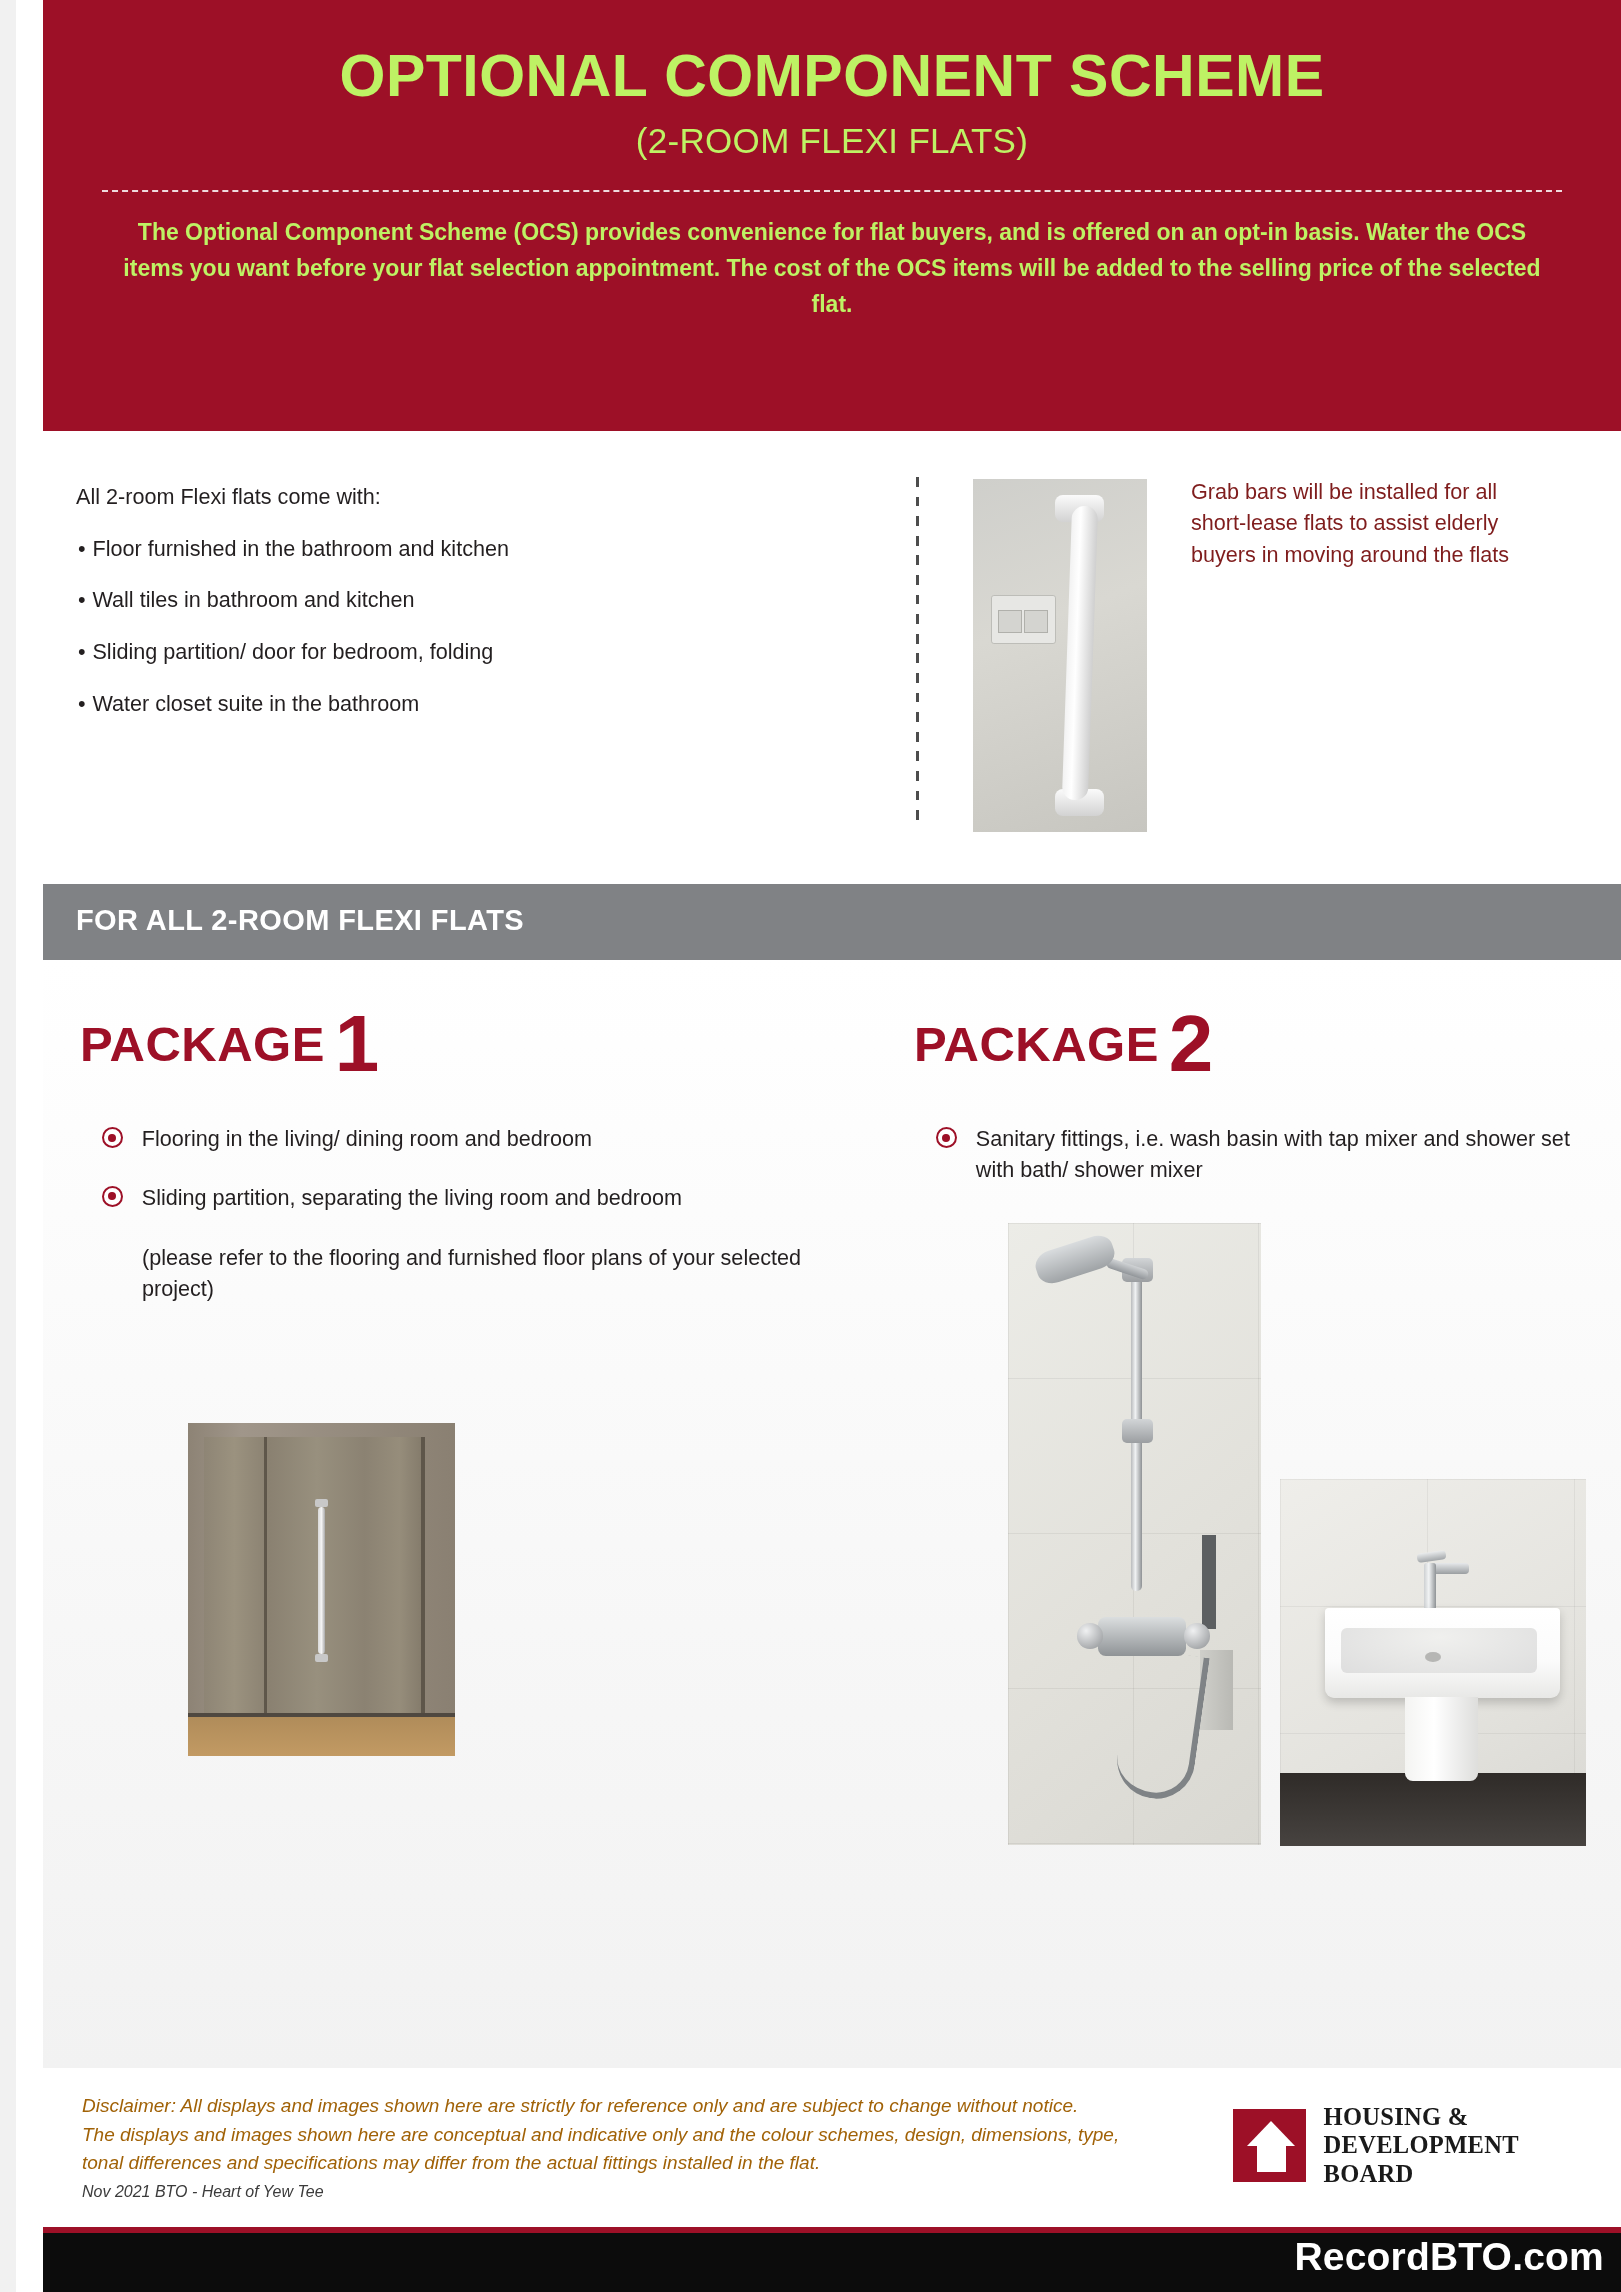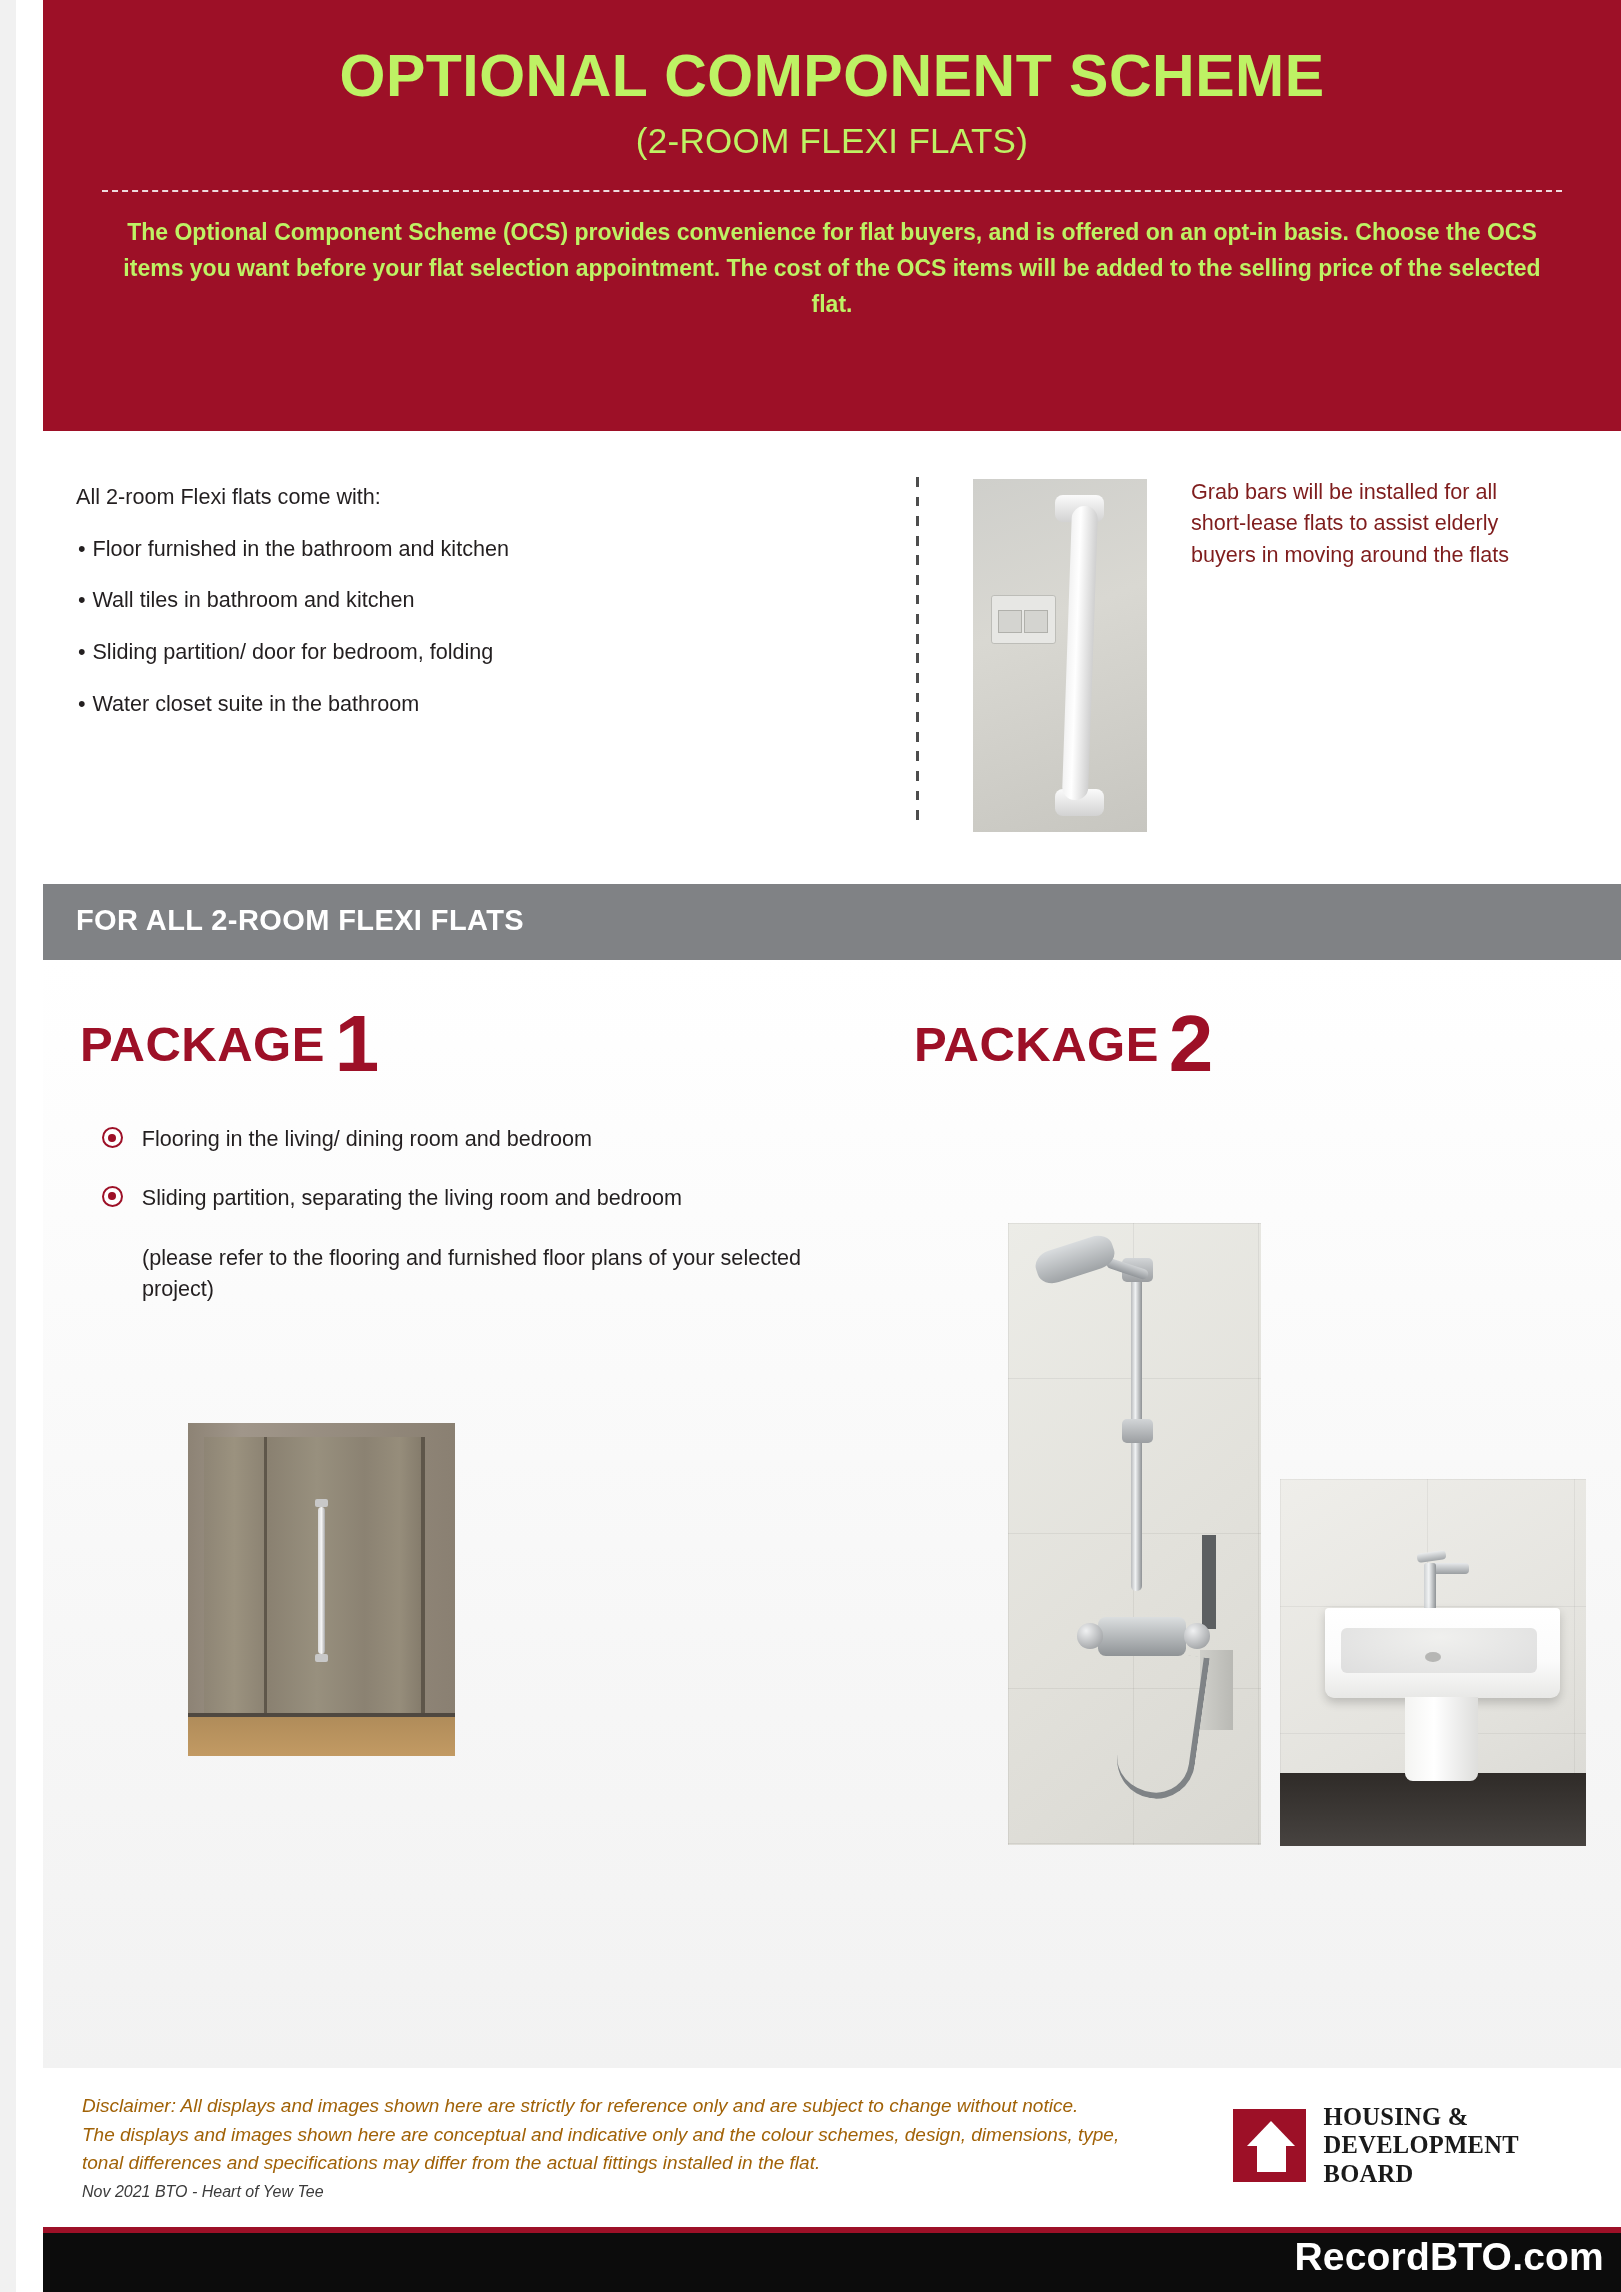--- a/index.html
+++ b/index.html
@@ -545,21 +545,21 @@
 <div class="page">
 
   <div class="left-stripe">
     <div class="left-stripe-inner"></div>
   </div>
 
   <div class="header">
     <div class="header-title">OPTIONAL COMPONENT SCHEME</div>
     <div class="header-sub">(2-ROOM FLEXI FLATS)</div>
     <hr class="header-divider">
-    <div class="header-body">The Optional Component Scheme (OCS) provides convenience for flat buyers, and is offered on an opt-in basis. Choose the OCS items you want before your flat selection appointment. The cost of the OCS items will be added to the selling price of the selected flat.</div>
+    <div class="header-body">The Optional Component Scheme (OCS) provides convenience for flat buyers, and is offered on an opt-in basis. Water the OCS items you want before your flat selection appointment. The cost of the OCS items will be added to the selling price of the selected flat.</div>
   </div>
 
   <div class="intro">
     <div class="intro-left">
       <div class="intro-lead">All 2-room Flexi flats come with:</div>
 
       <div class="intro-item">
         <span class="bullet">•</span><span>Floor furnished in the bathroom and kitchen</span>
       </div>
       <div class="intro-item">
@@ -604,20 +604,26 @@
           <span class="bullet-icon"></span>
           <span class="pkg-row-text">Sliding partition, separating the living room and bedroom</span>
         </div>
       </div>
       <div class="pkg-note">(please refer to the flooring and furnished floor plans of your selected project)</div>
     </div>
 
     <div class="pkg pkg2">
       <div class="pkg-title">
         <span>PACKAGE</span><span class="num">2</span>
+      </div>
+      <div class="pkg-list">
+        <div class="pkg-row">
+          <span class="bullet-icon"></span>
+          <span class="pkg-row-text">Sanitary fittings, i.e. wash basin with tap mixer and shower set with bath/ shower mixer</span>
+        </div>
       </div>
     </div>
 
     <div class="door-photo">
       <div class="dp-wall"></div>
       <div class="dp-door"></div>
       <div class="dp-seam"></div>
       <div class="dp-handle"></div>
       <div class="dp-track"></div>
       <div class="dp-floor"></div>

